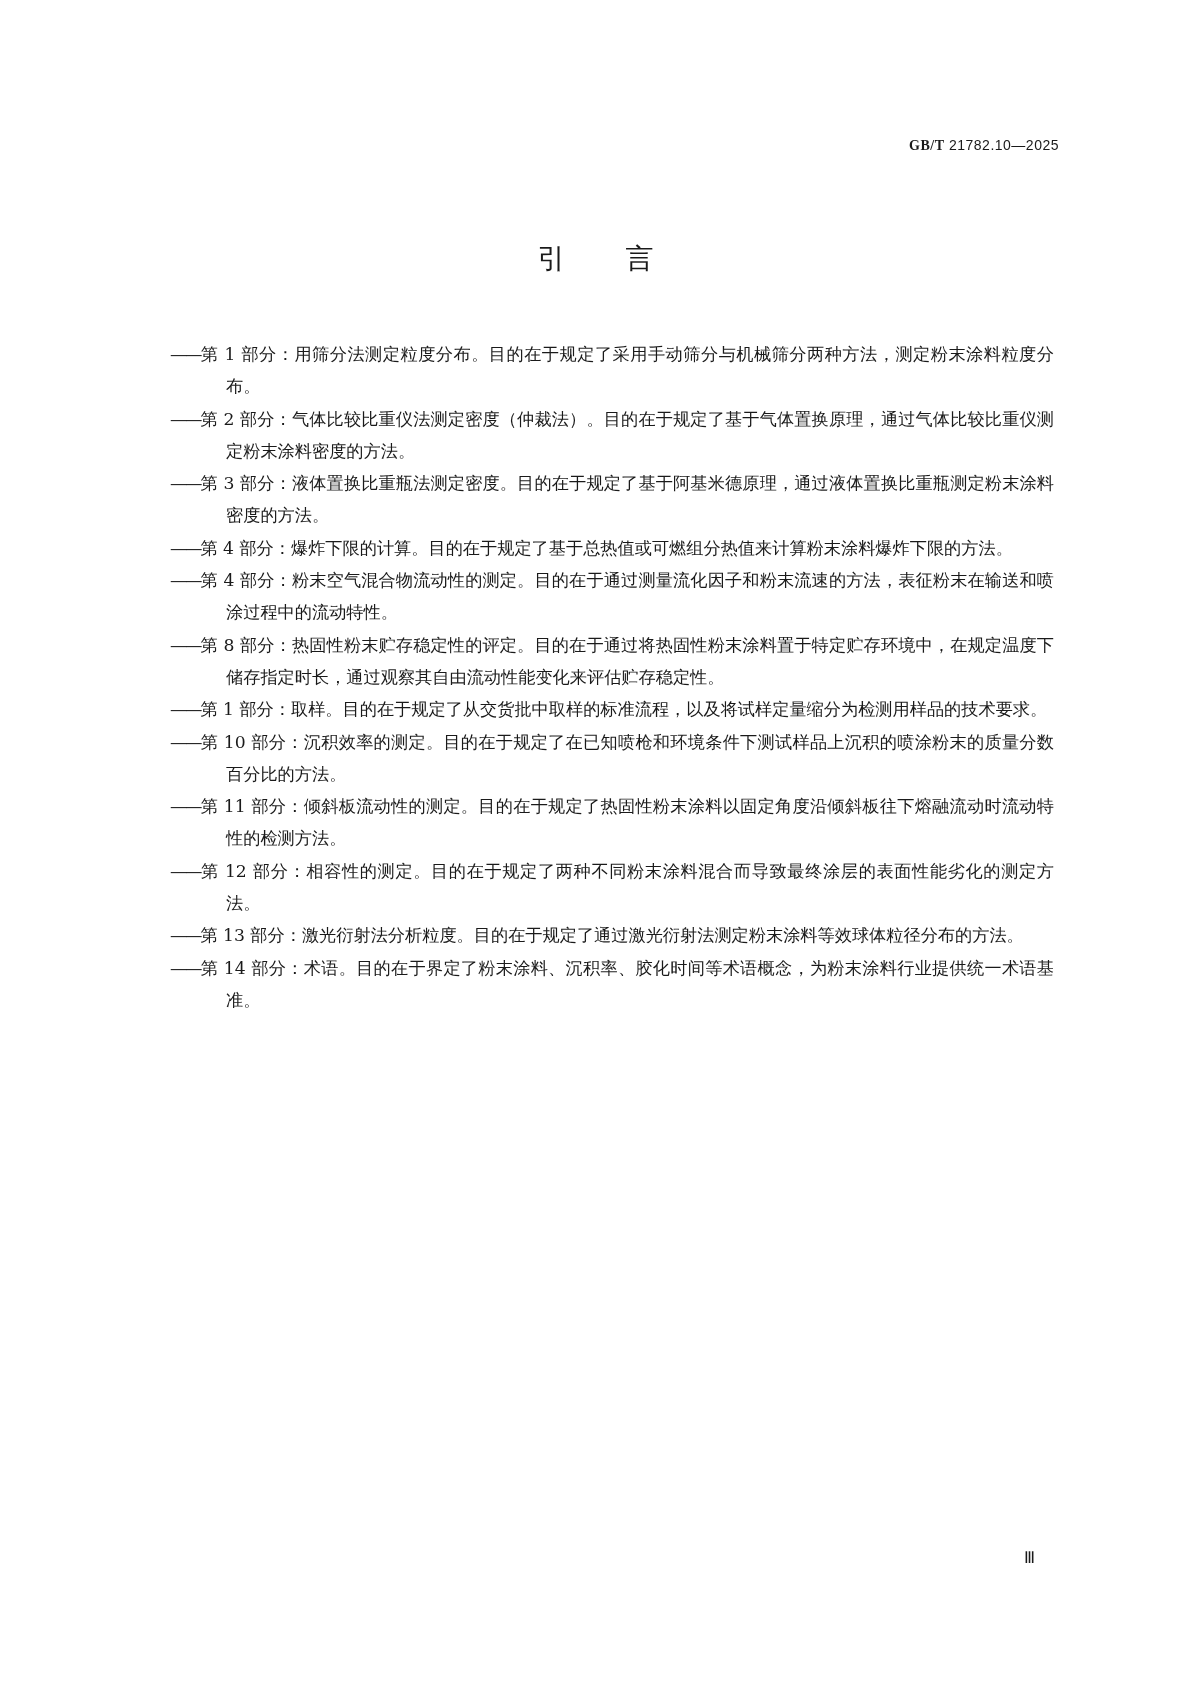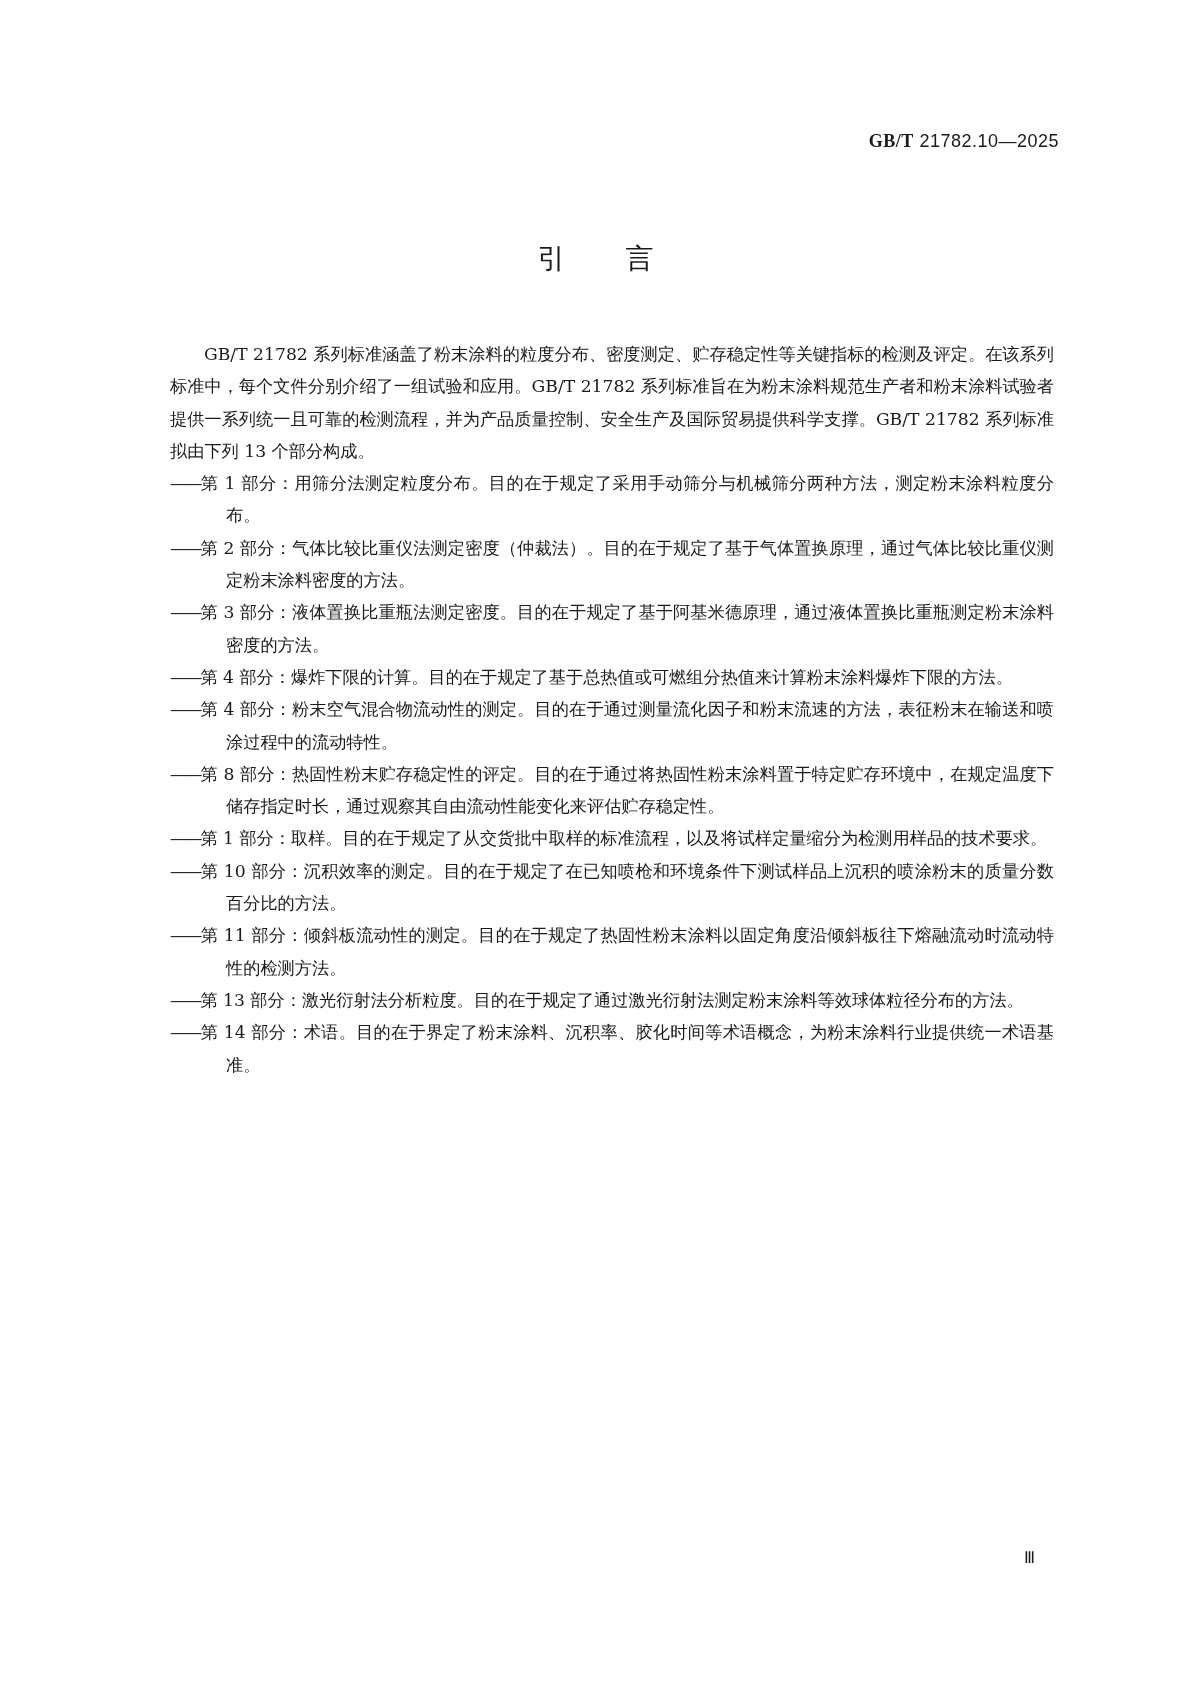--- a/index.html
+++ b/index.html
@@ -1,18 +1,18 @@
 <!DOCTYPE html>
 <html><head>
 <meta charset="utf-8">
 <style>
   html, body { margin: 0; padding: 0; background: #ffffff; }
   body { width: 1191px; height: 1685px; position: relative; overflow: hidden;
          font-family: "DejaVu Serif", "Liberation Serif", serif; color: #1a1a1a; }
-  .header-code { position: absolute; top: 131px; right: 132px; font-size: 18px;
+  .header-code { position: absolute; top: 137px; right: 132px; font-size: 14px;
          font-family: "Liberation Sans", sans-serif; letter-spacing: 0.5px; }
   .header-code .gb { font-family: "Liberation Serif", serif; font-weight: bold; }
   .title { position: absolute; top: 240px; left: 0; width: 1191px; text-align: center;
          font-size: 28px; font-family: "DejaVu Sans", sans-serif; letter-spacing: 60px; text-indent: 60px; }
   .body { position: absolute; top: 338px; left: 170px; width: 884px; font-size: 17.2px; line-height: 32.3px; }
   .para { text-indent: 34px; margin: 0; text-align: justify; }
   .item { margin: 0; padding-left: 56px; text-indent: -56px; text-align: justify; }
   .item .dash { letter-spacing: -2px; }
   .page-num { position: absolute; top: 1548px; left: 1024px; font-size: 16px; font-family: "Liberation Serif", serif; }
 </style>
@@ -20,29 +20,29 @@
 <body>
 
 <div class="header-code">
   <span class="gb">GB/T</span>
   <span>21782.10—2025</span>
 </div>
 
 <div class="title">引言</div>
 
 <div class="body">
-  <p class="para">GB/T 21782 系列标准涵盖了粉末涂料的粒度分布、密度测定、贮存稳定性等关键指标的检测及评定。在该系列标准中，每个文件分别介绍了一组试验和应用。GB/T 21782 系列标准旨在为粉末涂料规范生产者和粉末涂料试验者提供一系列统一且可靠的检测流程，并为产品质量控制、安全生产及国际贸易提供科学支撑。GB/T 21782 系列标准拟由下列 13 个部分构成。</p>
   <div id="parts">
       <p class="item"><span class="dash">——</span><span>第 1 部分：用筛分法测定粒度分布。目的在于规定了采用手动筛分与机械筛分两种方法，测定粉末涂料粒度分布。</span></p>
       <p class="item"><span class="dash">——</span><span>第 2 部分：气体比较比重仪法测定密度（仲裁法）。目的在于规定了基于气体置换原理，通过气体比较比重仪测定粉末涂料密度的方法。</span></p>
       <p class="item"><span class="dash">——</span><span>第 3 部分：液体置换比重瓶法测定密度。目的在于规定了基于阿基米德原理，通过液体置换比重瓶测定粉末涂料密度的方法。</span></p>
       <p class="item"><span class="dash">——</span><span>第 4 部分：爆炸下限的计算。目的在于规定了基于总热值或可燃组分热值来计算粉末涂料爆炸下限的方法。</span></p>
       <p class="item"><span class="dash">——</span><span>第 4 部分：粉末空气混合物流动性的测定。目的在于通过测量流化因子和粉末流速的方法，表征粉末在输送和喷涂过程中的流动特性。</span></p>
       <p class="item"><span class="dash">——</span><span>第 8 部分：热固性粉末贮存稳定性的评定。目的在于通过将热固性粉末涂料置于特定贮存环境中，在规定温度下储存指定时长，通过观察其自由流动性能变化来评估贮存稳定性。</span></p>
       <p class="item"><span class="dash">——</span><span>第 1 部分：取样。目的在于规定了从交货批中取样的标准流程，以及将试样定量缩分为检测用样品的技术要求。</span></p>
       <p class="item"><span class="dash">——</span><span>第 10 部分：沉积效率的测定。目的在于规定了在已知喷枪和环境条件下测试样品上沉积的喷涂粉末的质量分数百分比的方法。</span></p>
       <p class="item"><span class="dash">——</span><span>第 11 部分：倾斜板流动性的测定。目的在于规定了热固性粉末涂料以固定角度沿倾斜板往下熔融流动时流动特性的检测方法。</span></p>
+      <p class="item"><span class="dash">——</span><span>第 12 部分：相容性的测定。目的在于规定了两种不同粉末涂料混合而导致最终涂层的表面性能劣化的测定方法。</span></p>
       <p class="item"><span class="dash">——</span><span>第 13 部分：激光衍射法分析粒度。目的在于规定了通过激光衍射法测定粉末涂料等效球体粒径分布的方法。</span></p>
       <p class="item"><span class="dash">——</span><span>第 14 部分：术语。目的在于界定了粉末涂料、沉积率、胶化时间等术语概念，为粉末涂料行业提供统一术语基准。</span></p>
     </div>
 </div>
 
 <div class="page-num">Ⅲ</div>
 
 </body></html>

